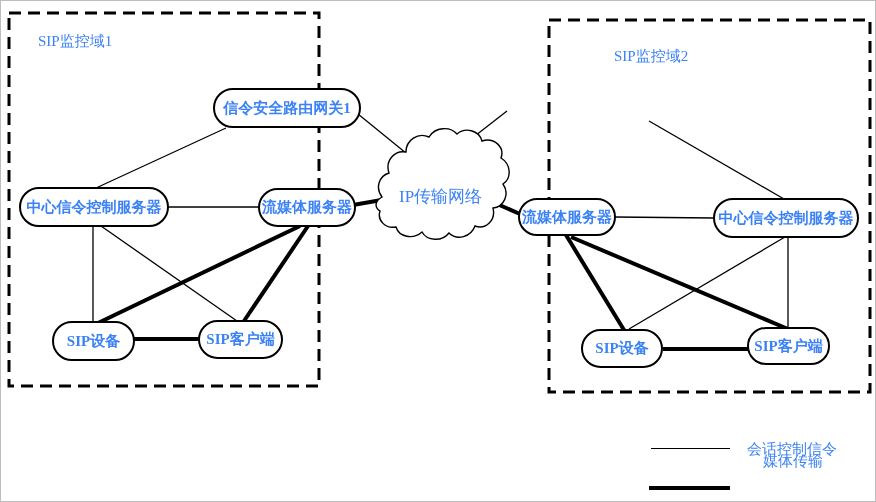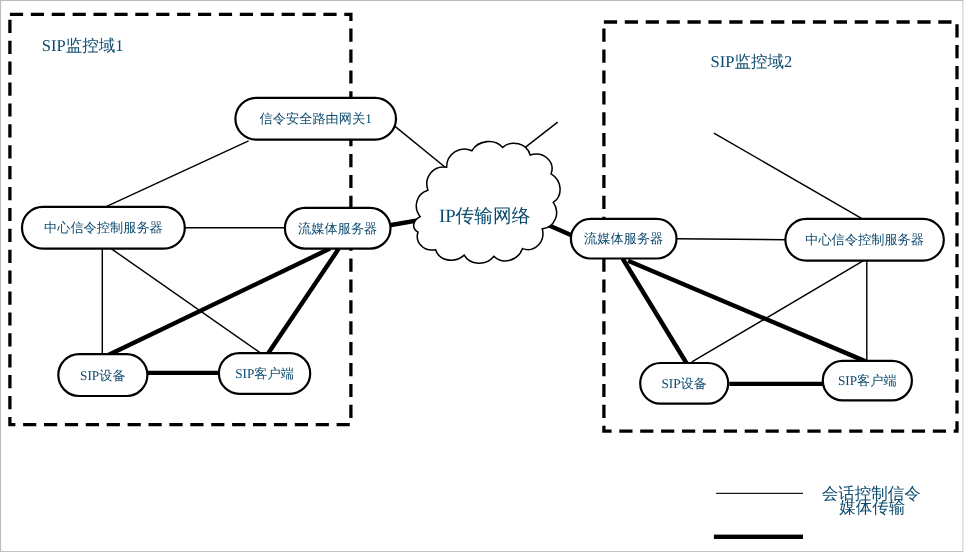--- a/index.html
+++ b/index.html
@@ -1,27 +1,27 @@
 <!DOCTYPE html>
 <html><head>
 <meta charset="utf-8">
 <title>SIP Network Diagram</title>
 <style>
   html,body{margin:0;padding:0;background:#ffffff;}
   .canvas{
     position:relative;width:876px;height:502px;box-sizing:border-box;
     background:#ffffff;border:1px solid #bdbdbd;overflow:hidden;
-    font-family:"Liberation Serif","DejaVu Serif",serif;color:#0c4a6e;
+    font-family:"Liberation Serif","DejaVu Serif",serif;color:#3b82f6;
   }
   .canvas svg{position:absolute;left:0;top:0;z-index:1;}
   .node{
     position:absolute;z-index:2;box-sizing:border-box;
     background:#ffffff;border:2px solid #000;border-radius:22px;
     display:flex;align-items:center;justify-content:center;
-    font-size:12px;line-height:1;white-space:nowrap;
+    font-size:15px;line-height:1;white-space:nowrap;font-weight:bold;
   }
   .domain-label{position:absolute;z-index:2;font-size:15px;white-space:nowrap;}
   .cloud-label{position:absolute;z-index:2;font-size:17px;white-space:nowrap;text-align:center;}
   .legend-line{position:absolute;z-index:2;background:#000;}
   .legend-label{position:absolute;z-index:2;font-size:15px;white-space:nowrap;}
 </style>
 </head>
 <body>
 
 <div class="canvas">
@@ -62,21 +62,21 @@
          C 509 193 503 206 492 207
          C 495 219 485 229 474 225
          C 470 236 456 240 448 232
          C 441 241 426 240 421 231
          C 412 239 398 236 395 226
          C 384 228 376 219 379 210
          C 373 206 374 200 381 196 Z" fill="#ffffff" stroke="#000000" stroke-width="1.4"></path>
   </svg>
 
   <div class="domain-label" style="left:37px;top:31px">SIP监控域1</div>
-  <div class="domain-label" style="left:645px;top:46px">SIP监控域2</div>
+  <div class="domain-label" style="left:613px;top:46px">SIP监控域2</div>
 
   <div class="cloud-label" style="left:398px;top:184px;width:80px">IP传输网络</div>
 
   <div class="node" style="left:212px;top:87px;width:148px;height:40px">信令安全路由网关1</div>
   <div class="node" style="left:18px;top:186px;width:150px;height:40px">中心信令控制服务器</div>
   <div class="node" style="left:257px;top:187px;width:98px;height:39px">流媒体服务器</div>
   <div class="node" style="left:51px;top:320px;width:83px;height:40px">SIP设备</div>
   <div class="node" style="left:197px;top:319px;width:85px;height:39px">SIP客户端</div>
 
   <div class="node" style="left:517px;top:197px;width:98px;height:38px">流媒体服务器</div>

